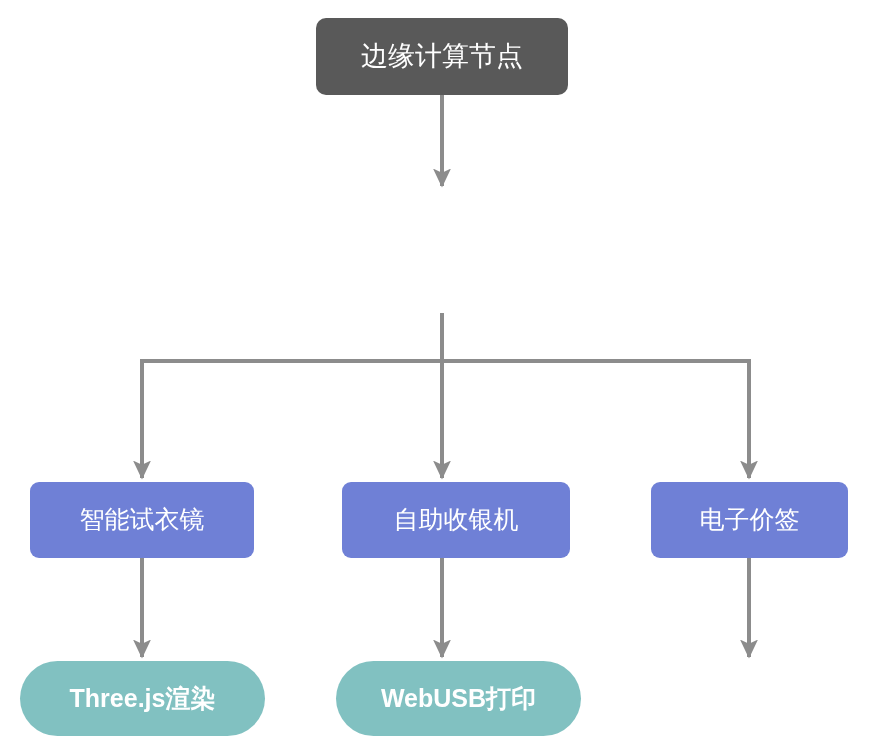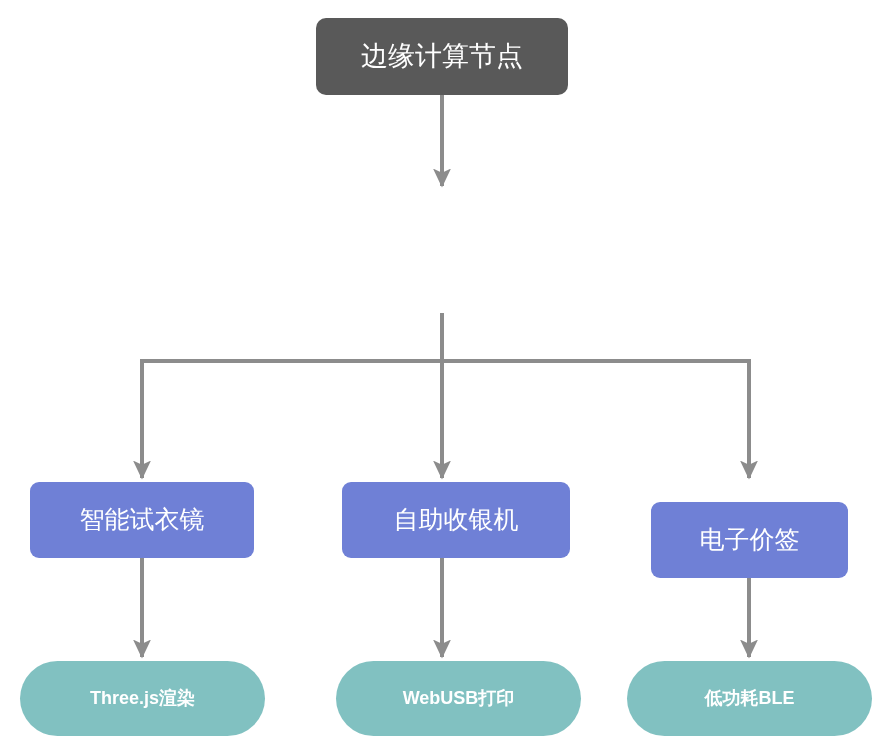--- a/index.html
+++ b/index.html
@@ -62,21 +62,21 @@
   }
   .node-terminal {
     background: #6f80d6;
     border-radius: 9px;
     font-size: 25px;
     font-weight: 400;
   }
   .node-tech {
     background: #81c1c1;
     border-radius: 38px;
-    font-size: 18px;
+    font-size: 25px;
     font-weight: bold;
   }
 </style>
 </head>
 <body>
 
 <div id="flowchart-canvas">
 
   <svg id="edge-layer" viewBox="0 0 886 756" width="886" height="756" xmlns="http://www.w3.org/2000/svg">
     <defs>
@@ -110,29 +110,26 @@
 
 
   <div class="node node-terminal" style="left:30px; top:482px; width:224px; height:76px;">
     <span class="node-label">智能试衣镜</span>
   </div>
 
   <div class="node node-terminal" style="left:342px; top:482px; width:228px; height:76px;">
     <span class="node-label">自助收银机</span>
   </div>
 
-  <div class="node node-terminal" style="left:651px; top:482px; width:197px; height:76px;margin-top:20px;">
+  <div class="node node-terminal" style="left:651px; top:482px; width:197px; height:76px;">
     <span class="node-label">电子价签</span>
   </div>
 
   <div class="node node-tech" style="left:20px; top:661px; width:245px; height:75px;">
     <span class="node-label">Three.js渲染</span>
   </div>
 
   <div class="node node-tech" style="left:336px; top:661px; width:245px; height:75px;">
     <span class="node-label">WebUSB打印</span>
   </div>
 
-  <div class="node node-tech" style="left:627px; top:661px; width:245px; height:75px;">
-    <span class="node-label">低功耗BLE</span>
-  </div>
 
 </div>
 
 </body></html>

